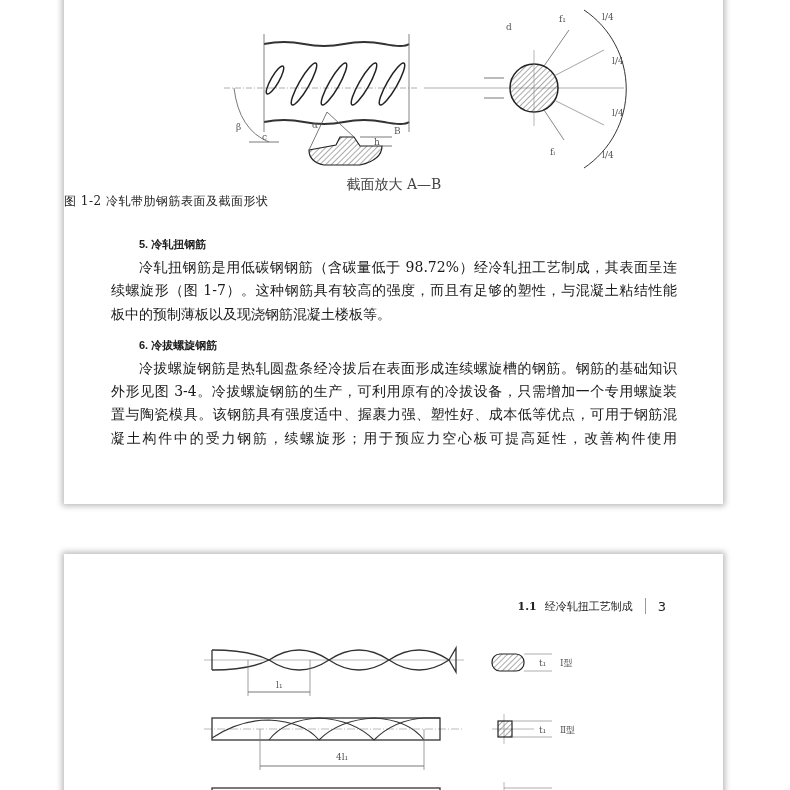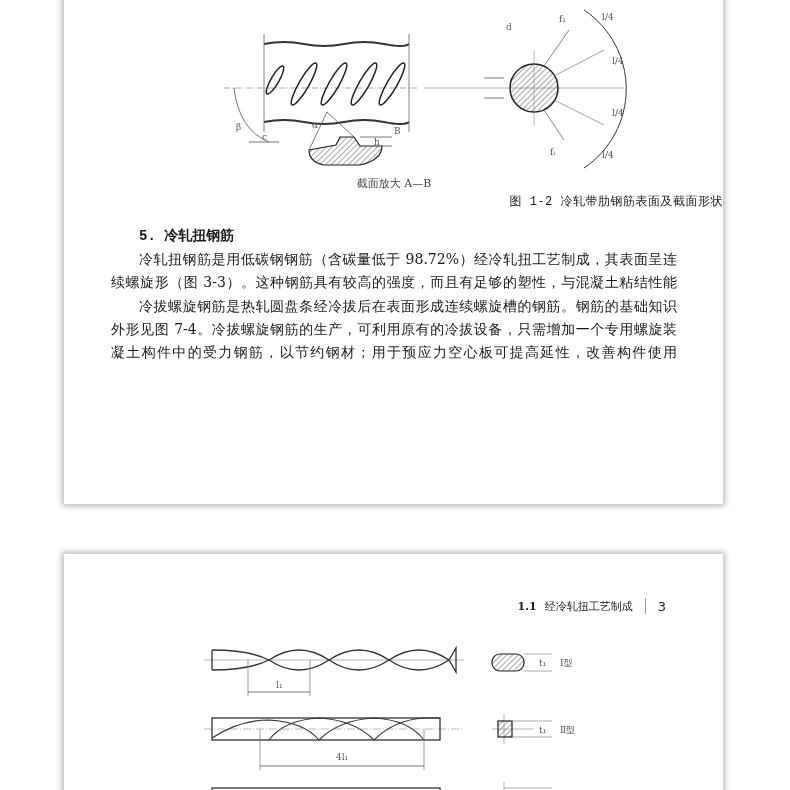--- a/index.html
+++ b/index.html
@@ -15,30 +15,30 @@
     left: 64px; width: 659px;
     background: #ffffff;
     box-shadow: 0 0 6px 2px rgba(0,0,0,0.28);
   }
   #page1 { top: -10px; height: 514px; }
   #page2 { top: 554px; height: 260px; }
 
   .figure1 { position: absolute; left: 0; top: 0; width: 659px; height: 215px; }
   .caption {
     position: absolute; left: 0; width: 659px; top: 203px;
-    text-align: right; font-size: 12px; letter-spacing: 0.5px; color: #222; font-family: Liberation Mono, monospace;
+    text-align: left; font-size: 12px; letter-spacing: 0.5px; color: #222;
   }
   .subcap {
     position: absolute; left: 230px; width: 200px; top: 186px;
-    text-align: center; font-size: 11px; color: #444;
+    text-align: center; font-size: 14px; color: #444;
   }
   .text-block {
     position: absolute; left: 47px; width: 566px; font-size: 14px; line-height: 23.2px;
   }
-  .h { font-weight: bold; font-family: Liberation Mono, monospace; font-size: 14px; padding-left: 28px; }
+  .h { font-weight: bold; font-family: Liberation Sans, sans-serif; font-size: 11px; padding-left: 28px; margin-top: 8px; }
   .p { text-indent: 28px; text-align: justify; text-align-last: justify; }
   .p.last { text-align-last: left; }
 
   .running-head {
     position: absolute; right: 57px; top: 44px;
     font-size: 11px; display: flex; align-items: center; gap: 8px; color: #222;
   }
   .running-head .sec { font-weight: bold; }
   .running-head .sep { width: 1px; height: 16px; background: #999; margin: 0 4px; }
   .running-head .pg { font-family: "DejaVu Sans", "Liberation Sans", sans-serif; font-size: 13px; }
@@ -100,24 +100,27 @@
     <line x1="318" y1="156" x2="328" y2="156" stroke="#555" stroke-width="0.8"></line>
     <text class="lbl" x="248" y="138">α</text>
     <text class="lbl" x="310" y="155">h</text>
   </svg>
   <div class="subcap">截面放大 A—B</div>
   <div class="caption">图 1-2   冷轧带肋钢筋表面及截面形状</div>
 
   <div class="text-block" style="top:235px;">
     <div class="h">5. 冷轧扭钢筋</div>
     <div class="p">冷轧扭钢筋是用低碳钢钢筋（含碳量低于 98.72%）经冷轧扭工艺制成，其表面呈连</div>
-    <div class="p" style="text-indent:0">续螺旋形（图 3-3）。这种钢筋具有较高的强度，而且有足够的塑性，与混凝土粘结性能</div>
+    <div class="p" style="text-indent:0">续螺旋形（图 1-7）。这种钢筋具有较高的强度，而且有足够的塑性，与混凝土粘结性能</div>
+    <div class="p last" style="text-indent:0">板中的预制薄板以及现浇钢筋混凝土楼板等。</div>
+    <div class="h">6. 冷拔螺旋钢筋</div>
     <div class="p">冷拔螺旋钢筋是热轧圆盘条经冷拔后在表面形成连续螺旋槽的钢筋。钢筋的基础知识</div>
-    <div class="p" style="text-indent:0">外形见图 7-4。冷拔螺旋钢筋的生产，可利用原有的冷拔设备，只需增加一个专用螺旋装</div>
-    <div class="p" style="text-indent:0">凝土构件中的受力钢筋，以节约钢材；用于预应力空心板可提高延性，改善构件使用</div>
+    <div class="p" style="text-indent:0">外形见图 3-4。冷拔螺旋钢筋的生产，可利用原有的冷拔设备，只需增加一个专用螺旋装</div>
+    <div class="p" style="text-indent:0">置与陶瓷模具。该钢筋具有强度适中、握裹力强、塑性好、成本低等优点，可用于钢筋混</div>
+    <div class="p" style="text-indent:0">凝土构件中的受力钢筋，续螺旋形；用于预应力空心板可提高延性，改善构件使用</div>
   </div>
 </div>
 
 <div class="page" id="page2">
   <div class="running-head">
     <span class="sec">1.1</span>
     <span>经冷轧扭工艺制成</span>
     <span class="sep"></span>
     <span class="pg">3</span>
   </div>

